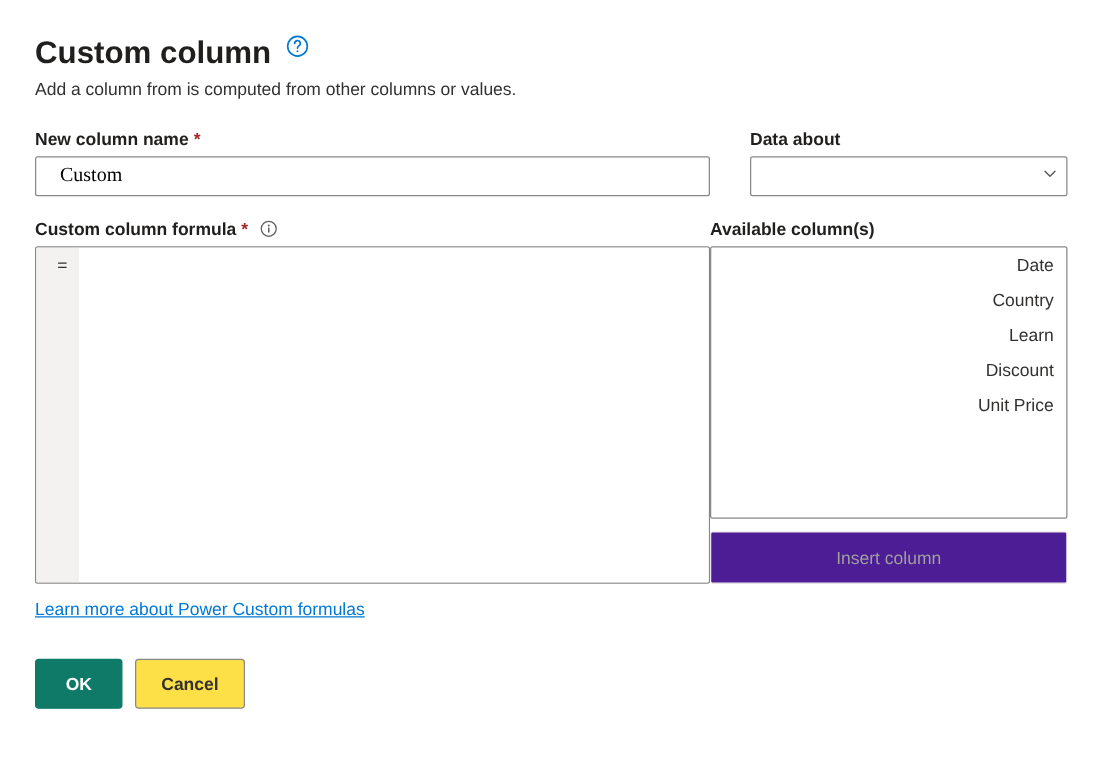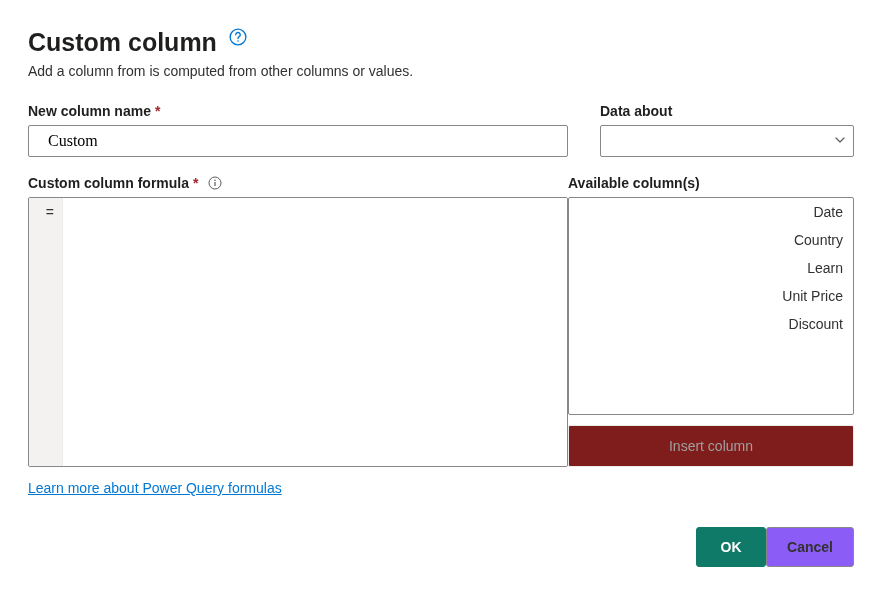--- a/index.html
+++ b/index.html
@@ -134,56 +134,57 @@
     }
     .column-item {
       padding: 6px 10px;
       font-size: 14px;
       cursor: pointer;
       text-align: right;
     }
     .insert-btn {
       width: 100%;
       height: 42px;
-      background: #7f1d1d;
+      background: #4c1d95;
       border: 1px solid #edebe9;
       border-radius: 2px;
       font-size: 14px;
       color: #a19f9d;
       cursor: not-allowed;
     }
     .learn-link {
       color: #0078d4;
       text-decoration: underline;
       font-size: 14px;
       cursor: pointer;
       display: inline-block;
     }
     .footer-buttons {
       display: flex;
-      justify-content: flex-end;
+      justify-content: flex-start;
+      gap: 10px;
       margin-top: 30px;
     }
     .btn {
       min-width: 70px;
       height: 40px;
       padding: 0 20px;
       border-radius: 3px;
       font-size: 14px;
       font-weight: 600;
       cursor: pointer;
       font-family: inherit;
     }
     .btn-primary {
       background: #0f7a67;
       border: 1px solid #0f7a67;
       color: #ffffff;
     }
     .btn-secondary {
-      background: #8b5cf6;
+      background: #fde047;
       border: 1px solid #8a8886;
       color: #323130;
     }
   </style>
 </head>
 <body>
 
 
 
 <div class="header-row">
@@ -243,28 +244,28 @@
     </div>
   </div>
   <div class="col-right">
     <div class="field-label">
       <span>Available column(s)</span>
     </div>
     <div class="columns-box">
       <div class="column-item">Date</div>
       <div class="column-item">Country</div>
       <div class="column-item">Learn</div>
+      <div class="column-item">Discount</div>
       <div class="column-item">Unit Price</div>
-      <div class="column-item">Discount</div>
     </div>
     <button class="insert-btn" disabled="">Insert column</button>
   </div>
 </div>
 
-<a class="learn-link">Learn more about Power Query formulas</a>
+<a class="learn-link">Learn more about Power Custom formulas</a>
 
 <div class="footer-buttons">
   <button class="btn btn-primary">OK</button>
   <button class="btn btn-secondary">Cancel</button>
 </div>
 
 
 
 
 </body></html>

